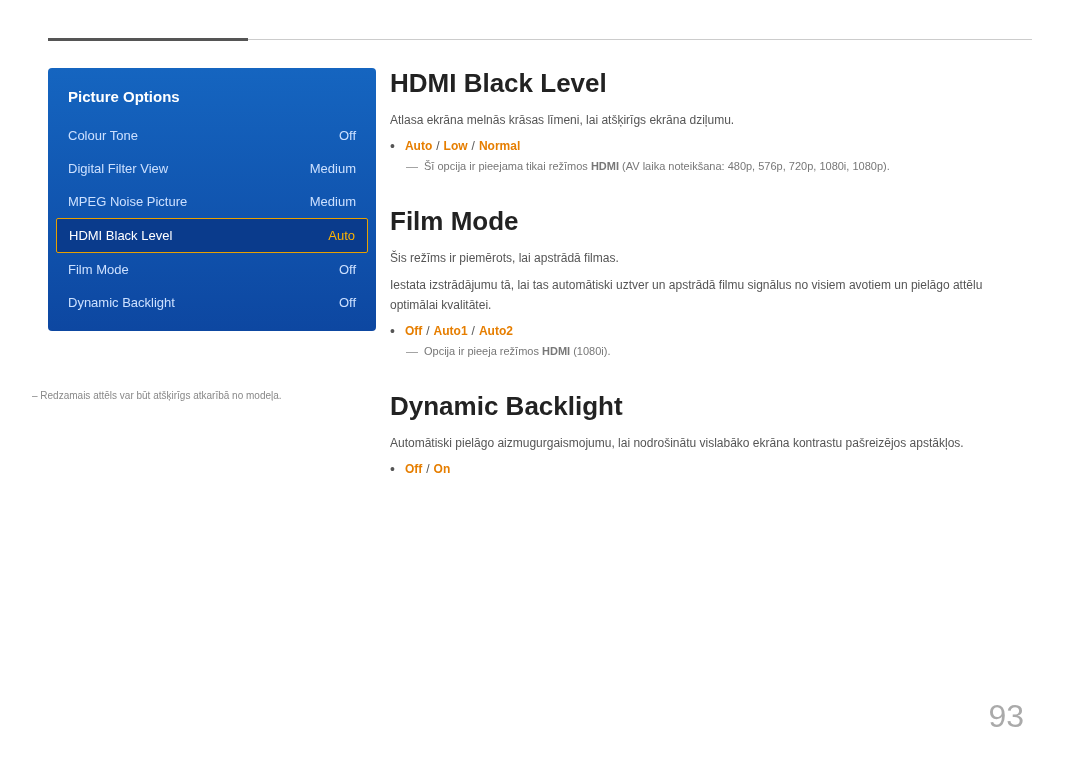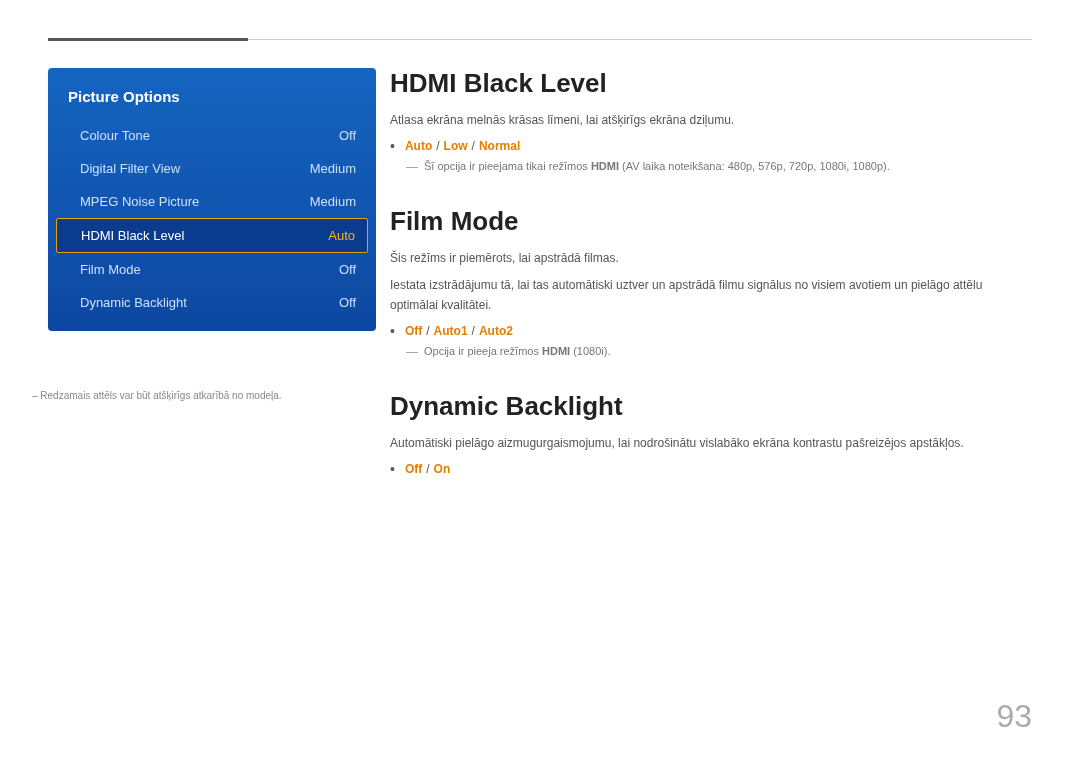--- a/index.html
+++ b/index.html
@@ -72,21 +72,20 @@
       background: #0a3b8c;
       border: 1px solid #e8a000;
       color: #ffffff;
       margin: 0 8px;
       padding: 9px 12px;
       border-radius: 2px;
     }
 
     .menu-item .item-label {
       color: inherit;
-      margin-left: 12px;
     }
 
     .menu-item .item-value {
       color: #cce0ff;
       font-size: 13px;
     }
 
     .menu-item.active .item-value {
       color: #ffb300;
     }
@@ -158,21 +157,21 @@
     }
 
     .note-dash {
       color: #999;
       font-size: 12px;
     }
 
     .page-number {
       position: absolute;
       bottom: 28px;
-      right: 48px;
+      right: 56px;
       font-size: 32px;
       color: #aaa;
       font-weight: 300;
     }
   </style>
 </head>
 <body>
 
 <div class="top-bar">
   <div class="top-bar-dark"></div>

